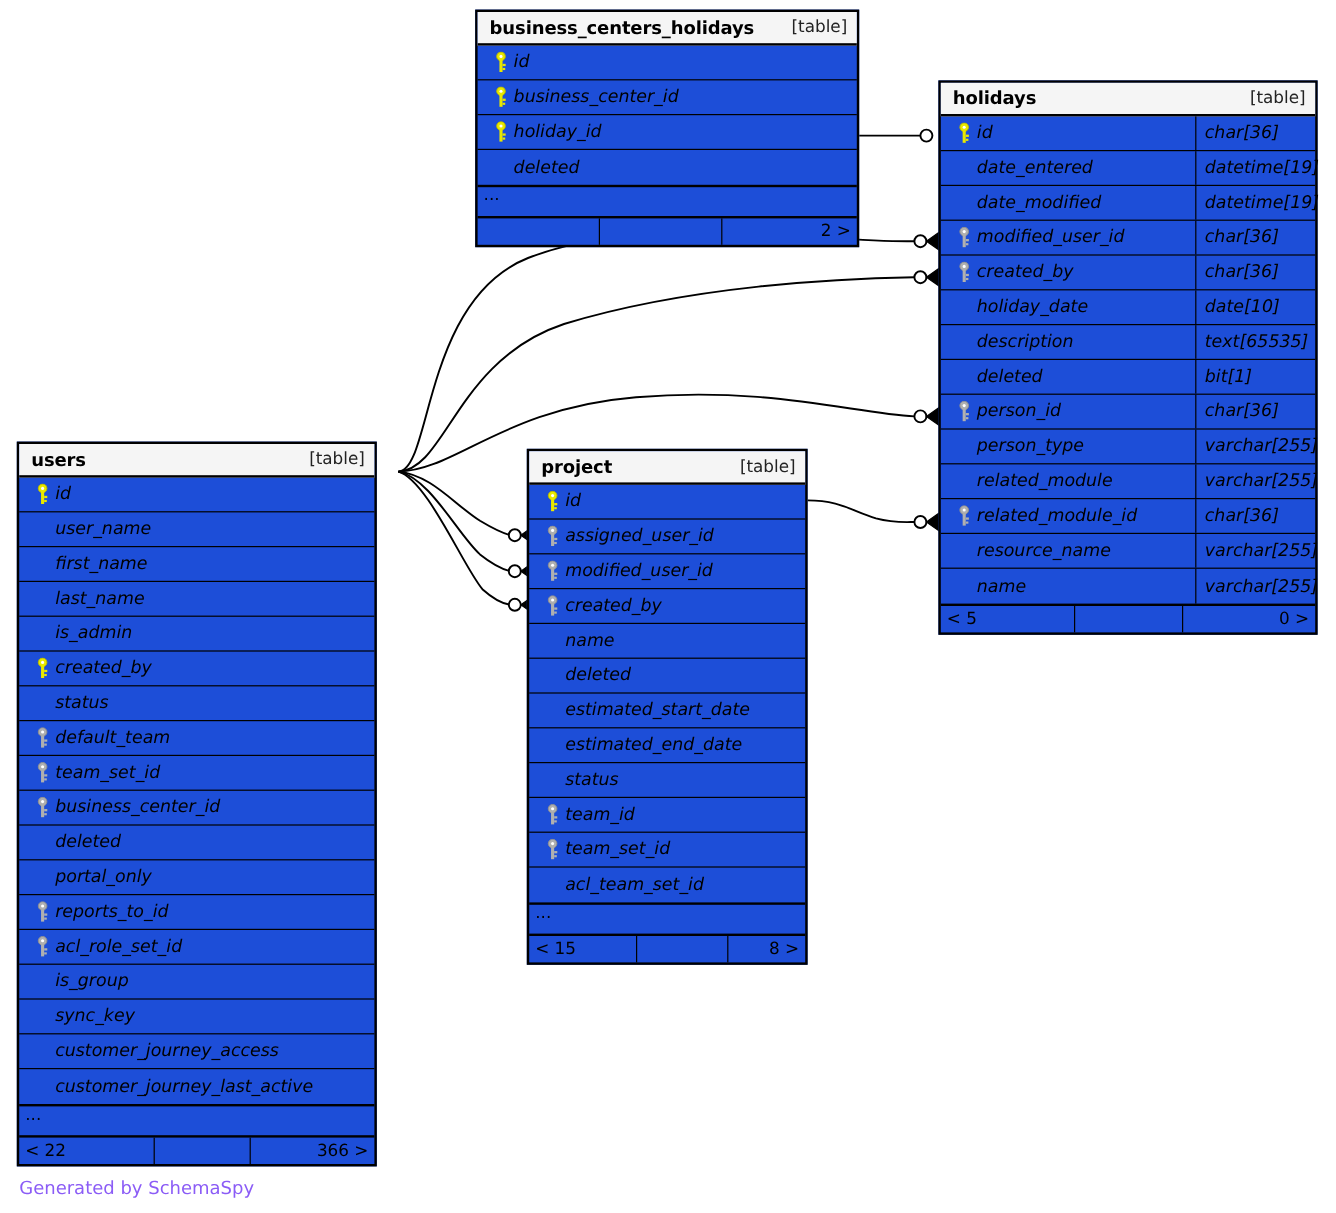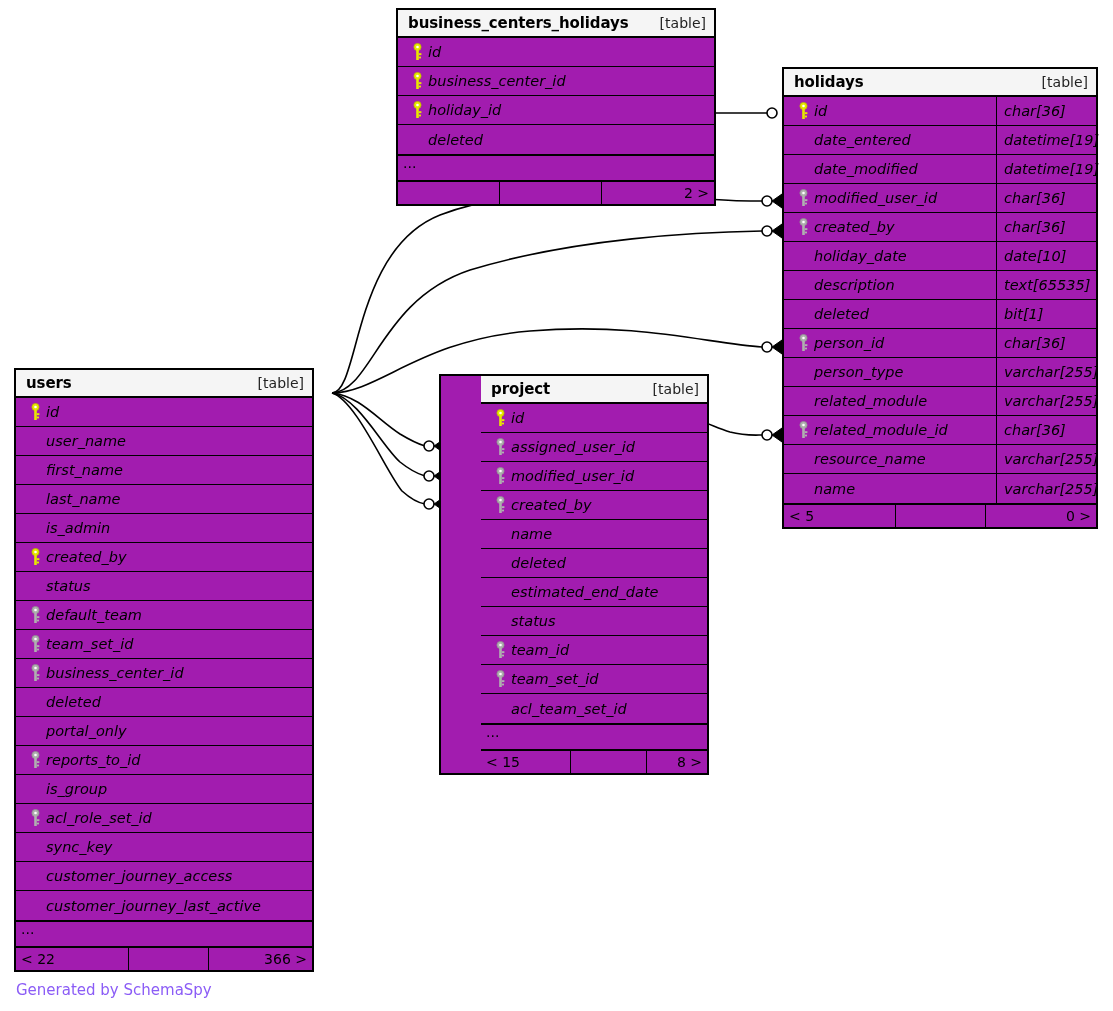--- a/index.html
+++ b/index.html
@@ -24,21 +24,21 @@
   svg.edges {
     position: absolute;
     left: 0; top: 0;
     width: 1113px;
     height: 1011px;
     pointer-events: none;
     z-index: 1;
   }
   .table-node {
     position: absolute;
-    background: #a21caf;
+    background: #1d4ed8;
     border: 2px solid #000000;
     box-sizing: border-box;
     z-index: 2;
   }
   .tbl-header {
     display: flex;
     align-items: center;
     justify-content: space-between;
     background: #f5f5f5;
     border-bottom: 2px solid #000000;
@@ -527,36 +527,36 @@
                   <rect x="4.2" y="6.8" width="2.6" height="10.2" fill="#b0b0b0"></rect>
                   <rect x="6.8" y="10.2" width="2.6" height="1.9" fill="#b0b0b0"></rect>
                   <rect x="6.8" y="13.6" width="2.2" height="1.8" fill="#b0b0b0"></rect>
                 </svg>
               </span>
               <span class="colname-text">reports_to_id</span>
             </span>
           </div>
           <div class="row">
             <span class="col-name">
+              <span class="keyslot">
+                <svg class="key" width="11" height="18" viewBox="0 0 11 18">
+                  <circle cx="5.5" cy="4" r="3.6" fill="#b0b0b0" stroke="#909090" stroke-width="0.8"></circle>
+                  <circle cx="5.5" cy="4" r="1.3" fill="#ffffff"></circle>
+                  <rect x="4.2" y="6.8" width="2.6" height="10.2" fill="#b0b0b0"></rect>
+                  <rect x="6.8" y="10.2" width="2.6" height="1.9" fill="#b0b0b0"></rect>
+                  <rect x="6.8" y="13.6" width="2.2" height="1.8" fill="#b0b0b0"></rect>
+                </svg>
+              </span>
+              <span class="colname-text">acl_role_set_id</span>
+            </span>
+          </div>
+          <div class="row">
+            <span class="col-name">
               <span class="keyslot"></span>
               <span class="colname-text">is_group</span>
-            </span>
-          </div>
-          <div class="row">
-            <span class="col-name">
-              <span class="keyslot">
-                <svg class="key" width="11" height="18" viewBox="0 0 11 18">
-                  <circle cx="5.5" cy="4" r="3.6" fill="#b0b0b0" stroke="#909090" stroke-width="0.8"></circle>
-                  <circle cx="5.5" cy="4" r="1.3" fill="#ffffff"></circle>
-                  <rect x="4.2" y="6.8" width="2.6" height="10.2" fill="#b0b0b0"></rect>
-                  <rect x="6.8" y="10.2" width="2.6" height="1.9" fill="#b0b0b0"></rect>
-                  <rect x="6.8" y="13.6" width="2.2" height="1.8" fill="#b0b0b0"></rect>
-                </svg>
-              </span>
-              <span class="colname-text">acl_role_set_id</span>
             </span>
           </div>
           <div class="row">
             <span class="col-name">
               <span class="keyslot"></span>
               <span class="colname-text">sync_key</span>
             </span>
           </div>
           <div class="row">
             <span class="col-name">
@@ -571,21 +571,21 @@
             </span>
           </div>
         </div>
         <div class="ellipsis-row">...</div>
         <div class="footer-row">
           <span class="fcell left" style="width:113px">&lt; 22</span>
           <span class="fcell left" style="width:80px"></span>
           <span class="fcell right" style="flex:1 1 auto">366 &gt;</span>
         </div>
       </div>
-      <div class="table-node" style="left: 439px; top: 374px; width: 270px; padding-left: 40px;">
+      <div class="table-node" style="left: 439px; top: 374px; width: 234px;">
         <div class="tbl-header">
           <span class="tbl-name">project</span>
           <span class="tbl-kind">[table]</span>
         </div>
         <div class="rows">
           <div class="row">
             <span class="col-name">
               <span class="keyslot">
                 <svg class="key" width="11" height="18" viewBox="0 0 11 18">
                   <circle cx="5.5" cy="4" r="3.6" fill="#e8e800" stroke="#b8b800" stroke-width="0.8"></circle>
@@ -643,20 +643,26 @@
           <div class="row">
             <span class="col-name">
               <span class="keyslot"></span>
               <span class="colname-text">name</span>
             </span>
           </div>
           <div class="row">
             <span class="col-name">
               <span class="keyslot"></span>
               <span class="colname-text">deleted</span>
+            </span>
+          </div>
+          <div class="row">
+            <span class="col-name">
+              <span class="keyslot"></span>
+              <span class="colname-text">estimated_start_date</span>
             </span>
           </div>
           <div class="row">
             <span class="col-name">
               <span class="keyslot"></span>
               <span class="colname-text">estimated_end_date</span>
             </span>
           </div>
           <div class="row">
             <span class="col-name">

